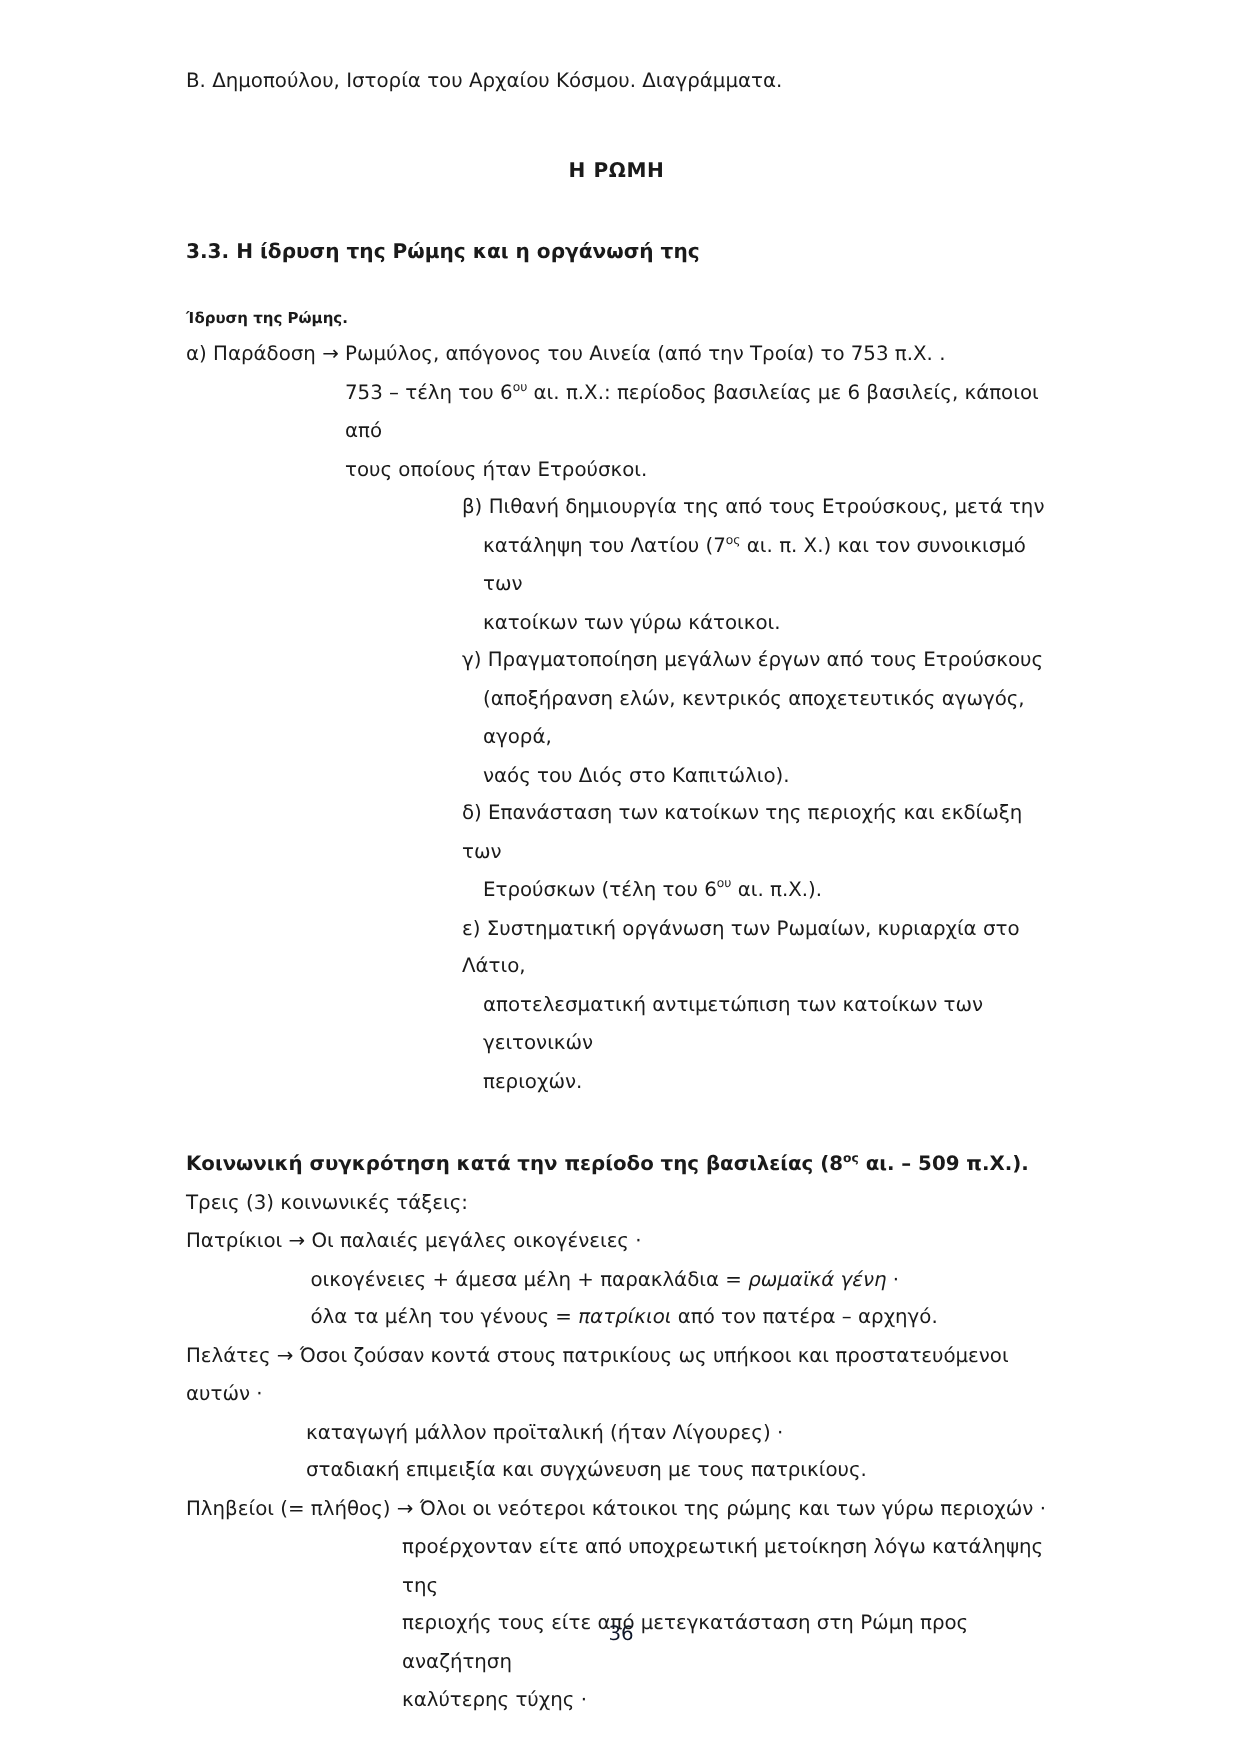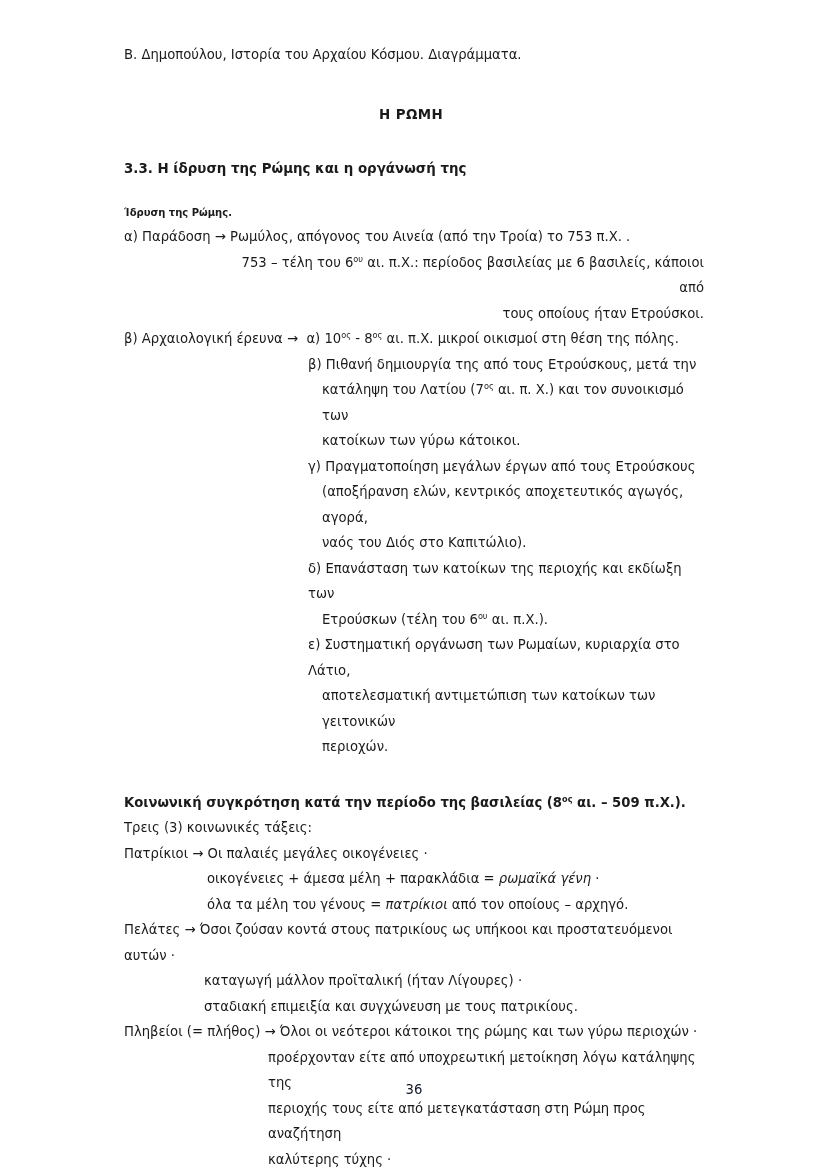--- a/index.html
+++ b/index.html
@@ -68,21 +68,21 @@
 
   .row {
     display: block;
     white-space: pre-wrap;
     line-height: 25.5px;
     font-size: 13.2px;
   }
 
   
   .ind-0  { margin-left: 0; }
-  .ind-1  { margin-left: 106px; text-align: right; }   
+  .ind-1  { margin-left: 106px; }   
   .ind-2  { margin-left: 184px; }   
   .ind-2b { margin-left: 198px; }   
   .ind-3  { margin-left: 83px; }    
   .ind-4  { margin-left: 144px; }   
   .ind-5  { margin-left: 80px; }    
 
   .u   { text-underline-offset: 2px; }
   .it  { font-style: italic; }
   .b   { font-weight: bold; }
   sup  { font-size: 0.62em; vertical-align: super; line-height: 0; }
@@ -114,21 +114,20 @@
     <div class="sub-heading line">Ίδρυση της Ρώμης.</div>
 
     <div class="block">
 
       <div class="row ind-0"><span>α) </span><span class="u">Παράδοση</span><span> → Ρωμύλος, απόγονος του Αινεία (από την Τροία) το 753 π.Χ. .</span></div>
 
       <div class="row ind-1"><span>753 – τέλη του 6</span><sup>ου</sup><span> αι. π.Χ.: περίοδος βασιλείας με 6 βασιλείς, κάποιοι από</span></div>
 
       <div class="row ind-1">τους οποίους ήταν Ετρούσκοι.</div>
 
-      <div class="row ind-0"><span>β) </span><span class="u">Αρχαιολογική έρευνα</span><span> →  α) 10</span><sup>ος</sup><span> - 8</span><sup>ος</sup><span> αι. π.Χ. μικροί οικισμοί στη θέση της πόλης.</span></div>
 
       <div class="row ind-2">β) Πιθανή δημιουργία της από τους Ετρούσκους, μετά την</div>
       <div class="row ind-2b"><span>κατάληψη του Λατίου (7</span><sup>ος</sup><span> αι. π. Χ.) και τον συνοικισμό των</span></div>
       <div class="row ind-2b">κατοίκων των γύρω κάτοικοι.</div>
 
       <div class="row ind-2">γ) Πραγματοποίηση μεγάλων έργων από τους Ετρούσκους</div>
       <div class="row ind-2b">(αποξήρανση ελών, κεντρικός αποχετευτικός αγωγός, αγορά,</div>
       <div class="row ind-2b">ναός του Διός στο Καπιτώλιο).</div>
 
       <div class="row ind-2">δ) Επανάσταση των κατοίκων της περιοχής και εκδίωξη των</div>
@@ -142,21 +141,21 @@
     <div class="gap-lg"></div>
 
     <div class="row b ind-0"><span>Κοινωνική συγκρότηση κατά την περίοδο της βασιλείας (8</span><sup>ος</sup><span> αι. – 509 π.Χ.).</span></div>
 
     <div class="row ind-0">Τρεις (3) κοινωνικές τάξεις:</div>
 
     <div class="row ind-0"><span class="u">Πατρίκιοι</span><span> → Οι παλαιές μεγάλες οικογένειες ·</span></div>
 
     <div class="row ind-3"><span>οικογένειες + άμεσα μέλη + παρακλάδια = </span><span class="it">ρωμαϊκά γένη</span><span> ·</span></div>
 
-    <div class="row ind-3"><span>όλα τα μέλη του γένους = </span><span class="it">πατρίκιοι</span><span> από τον οποίους – αρχηγό.</span></div>
+    <div class="row ind-3"><span>όλα τα μέλη του γένους = </span><span class="it">πατρίκιοι</span><span> από τον πατέρα – αρχηγό.</span></div>
 
     <div class="row ind-0"><span class="u">Πελάτες</span><span> → Όσοι ζούσαν κοντά στους πατρικίους ως υπήκοοι και προστατευόμενοι αυτών ·</span></div>
 
     <div class="row ind-5">καταγωγή μάλλον προϊταλική (ήταν Λίγουρες) ·</div>
     <div class="row ind-5">σταδιακή επιμειξία και συγχώνευση με τους πατρικίους.</div>
 
     <div class="row ind-0"><span class="u">Πληβείοι (= πλήθος)</span><span> → Όλοι οι νεότεροι κάτοικοι της ρώμης και των γύρω περιοχών ·</span></div>
 
     <div class="row ind-4">προέρχονταν είτε από υποχρεωτική μετοίκηση λόγω κατάληψης της</div>
     <div class="row ind-4">περιοχής τους είτε από μετεγκατάσταση στη Ρώμη προς αναζήτηση</div>

